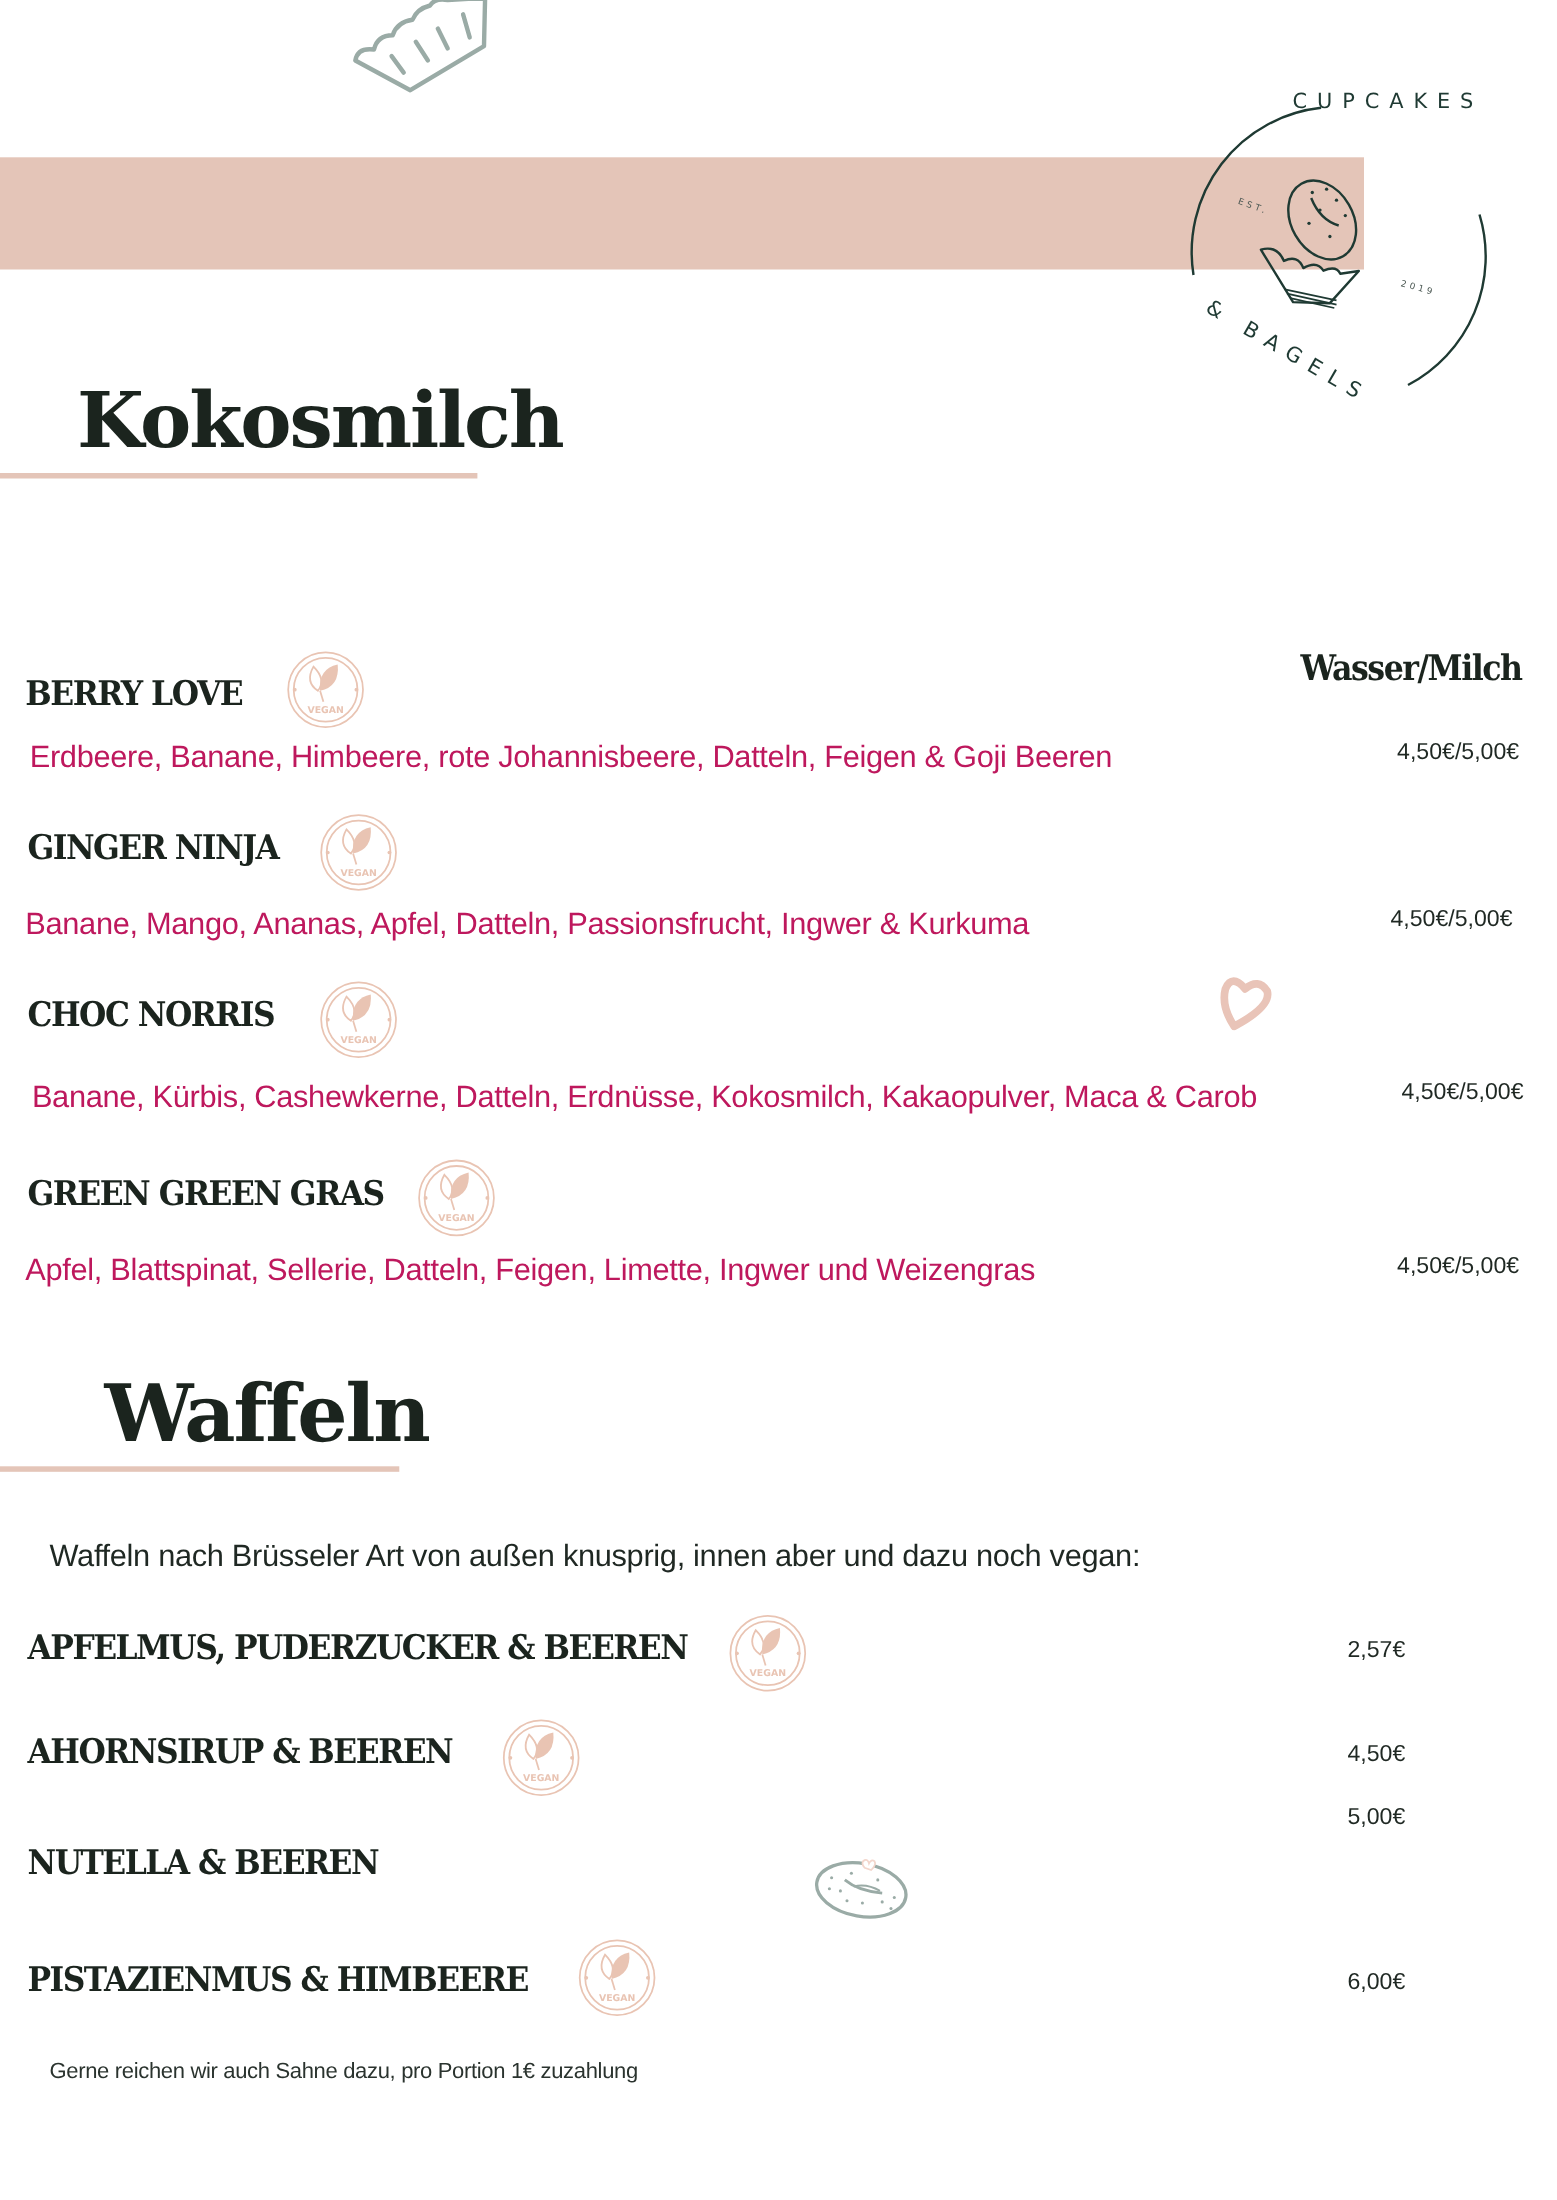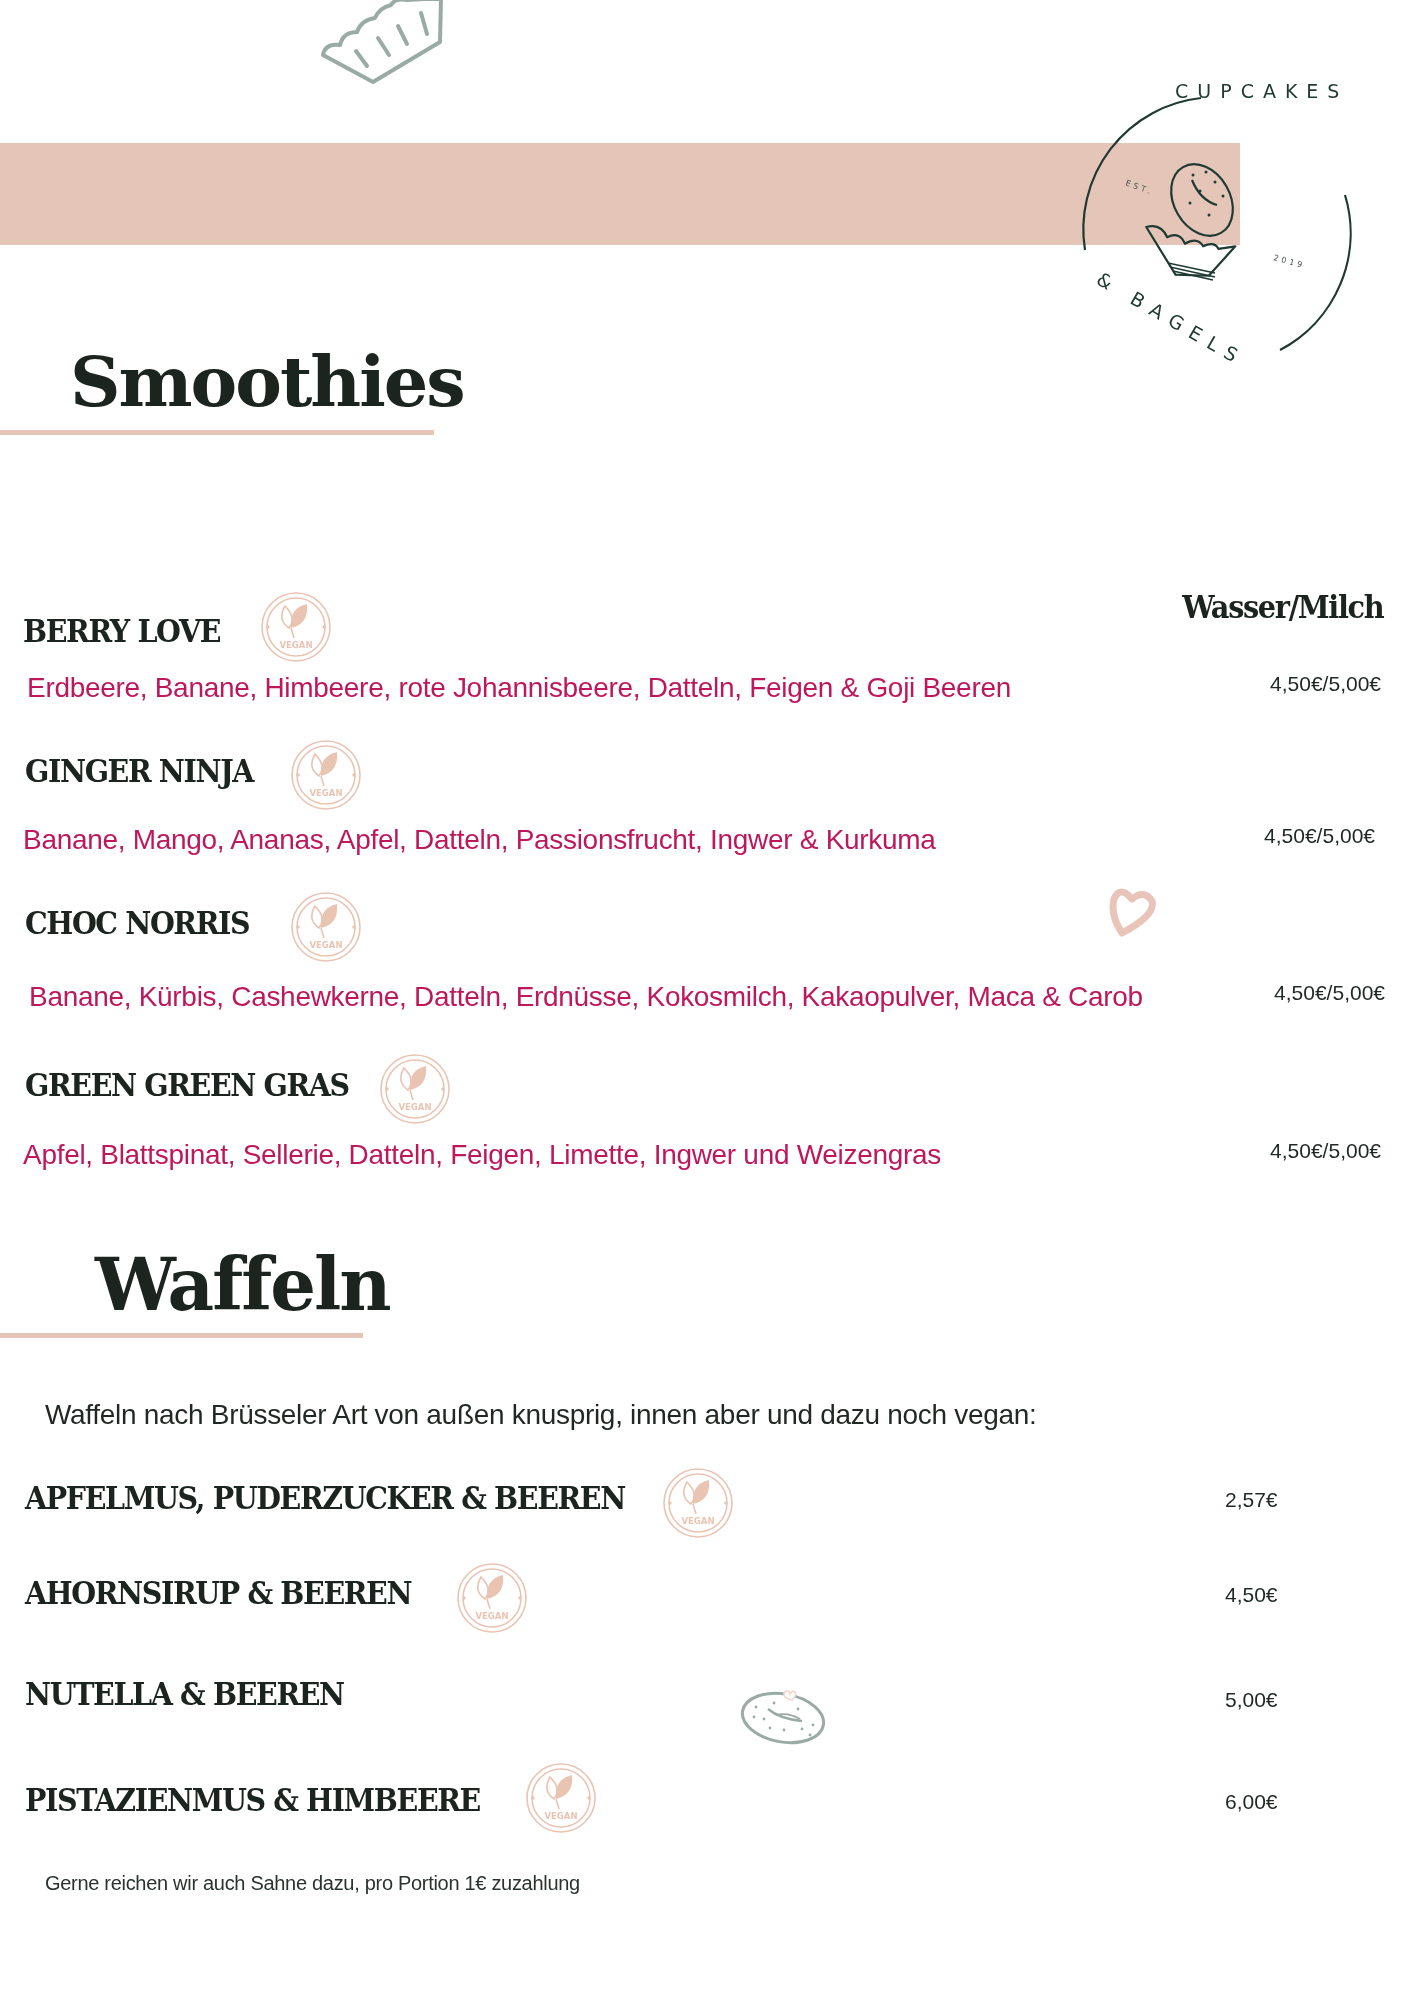--- a/index.html
+++ b/index.html
@@ -60,21 +60,21 @@
       <circle cx="144" cy="150" r="1.5"></circle>
     <circle cx="125" cy="138" r="1.5"></circle>
   </g>
   <g stroke="#1f3a33" stroke-width="1.6">
     <line x1="103" y1="198" x2="150" y2="208"></line>
     <line x1="105" y1="202" x2="150" y2="212"></line>
     <line x1="108" y1="206" x2="148" y2="215"></line>
   </g>
 </svg>
 
-<div class="abs section-title" style="left:70px;top:340px;font-size:70px">Smoothies</div>
+<div class="abs section-title" style="left:70px;top:340px;font-size:70px">Kokosmilch</div>
 <div class="abs title-underline" style="top:430px;width:434px"></div>
 
 <div class="abs intro" style="left:45px;top:477px">
 </div>
 
 <div class="abs col-header" style="right:32px;top:588px">Wasser/Milch</div>
 
 <div class="abs item-name" style="left:23px;top:613px">BERRY LOVE</div>
 <svg class="abs vegan" style="left:259px;top:590px" viewBox="0 0 74 74">
   <g fill="none" stroke="#e9c4b3" stroke-width="1.6">
@@ -190,21 +190,21 @@
       <circle cx="24" cy="34" r="1.4"></circle>
       <circle cx="30" cy="43" r="1.4"></circle>
       <circle cx="44" cy="45" r="1.4"></circle>
       <circle cx="62" cy="44" r="1.4"></circle>
       <circle cx="73" cy="40" r="1.4"></circle>
       <circle cx="70" cy="50" r="1.4"></circle>
       <circle cx="58" cy="24" r="1.4"></circle>
     </g>
   <path d="M46,13 Q42,8 46,6 Q49,5 50,9 Q52,5 55,7 Q57,10 52,15 Z" fill="#fff" stroke="#f3d6cc" stroke-width="1.6"></path>
 </svg>
-<div class="abs price" style="left:1225px;top:1688px">5,00€</div>
+<div class="abs price" style="left:1225px;top:1640px">5,00€</div>
 
 <div class="abs item-name" style="left:25px;top:1782px">PISTAZIENMUS &amp; HIMBEERE</div>
 <svg class="abs vegan" style="left:524px;top:1761px" viewBox="0 0 74 74">
   <g fill="none" stroke="#e9c4b3" stroke-width="1.6">
       <circle cx="37" cy="37" r="34"></circle>
       <circle cx="37" cy="37" r="29"></circle>
     </g>
   <circle cx="9" cy="37" r="1.7" fill="#e9c4b3"></circle>
     <circle cx="65" cy="37" r="1.7" fill="#e9c4b3"></circle>
   <path d="M26,16 Q18,30 30,38 Q38,28 26,16 Z" fill="none" stroke="#e9c4b3" stroke-width="1.6"></path>

